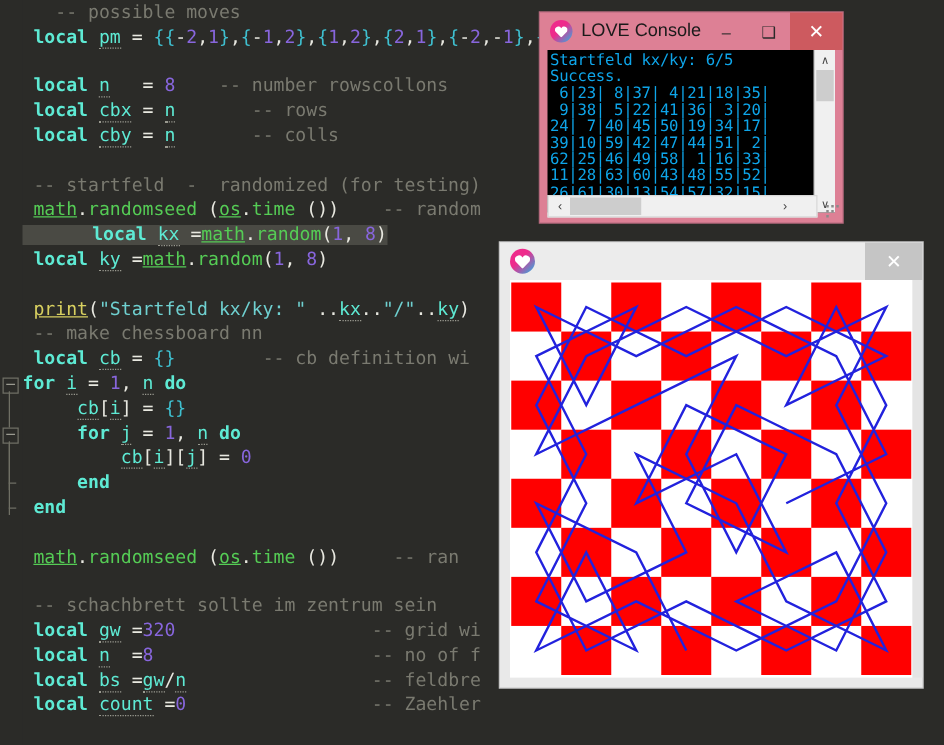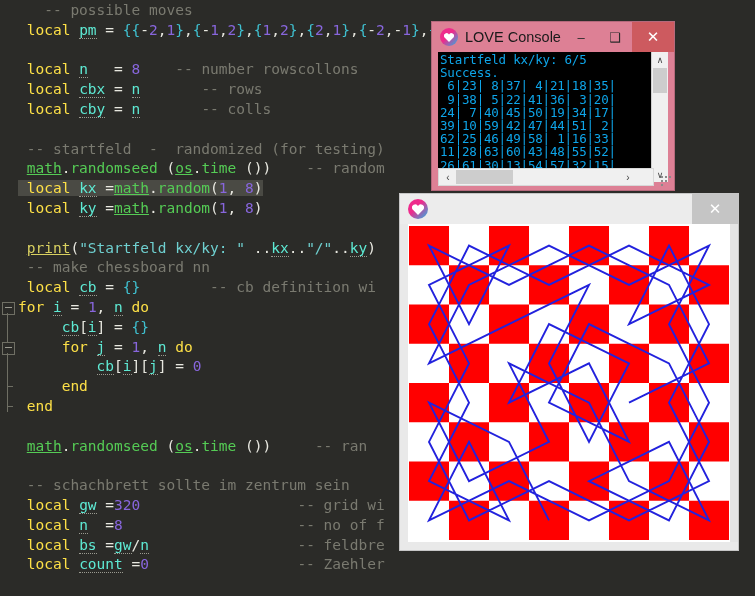--- a/index.html
+++ b/index.html
@@ -23,52 +23,52 @@
   #code {
     position: absolute; left: 18px; top: 0; right: 0; top: 0;
     font-family: "DejaVu Sans Mono", "Liberation Mono", monospace;
     font-size: 14.5px;
     line-height: 19.8px;
     white-space: pre;
     color: #d8d8d0;
     padding-top: 1px;
   }
   .ln { height: 19.8px; }
-  .kw   { color: #fde047; }       
+  .kw   { color: #5eead4; font-weight: bold; }       
   .ident{ color: #5eead4; }
   .num  { color: #8866dd; }
   .op   { color: #e8e8e0; }
   .com  { color: #7a7a70; }
   .str  { color: #6fd0d0; }
   .fn   { color: #d8d060; }
   .lib  { color: #55cc55; }
   .brace{ color: #3fc0d0; }
   .u    { text-decoration: underline; text-decoration-style: solid; margin-top: 24px; }
   .dotu { border-bottom: 1px dotted #9a9a90; }
-  .hl   { background: #4a4a44; }
+  .hl   { background: #4a4a44; padding-left: 47px; }
 
   
   .fold-box {
     position: absolute; width: 11px; height: 11px;
     border: 1px solid #6f6f64; background: #2b2b28;
   }
   .fold-box::before {
     content:""; position: absolute; left: 2px; top: 4px;
     width: 7px; height: 1px; background: #9a9a90;
   }
   .fold-line {
     position: absolute; width: 1px; background: #6f6f64;
   }
   .fold-tick {
     position: absolute; height: 1px; background: #6f6f64;
   }
 
   
   #console-win {
-    position: absolute; left: 432px; top: 22px; width: 242px; height: 168px;
+    position: absolute; left: 432px; top: 10px; width: 242px; height: 168px;
     background: #dd8095;
     box-shadow: 0 0 0 1px #b5697c;
   }
   #console-title {
     position: relative; height: 30px; width: 100%;
     display: flex; align-items: center;
   }
   #console-icon {
     width: 18px; height: 18px; margin-left: 8px; margin-right: 7px;
     border-radius: 50%;

